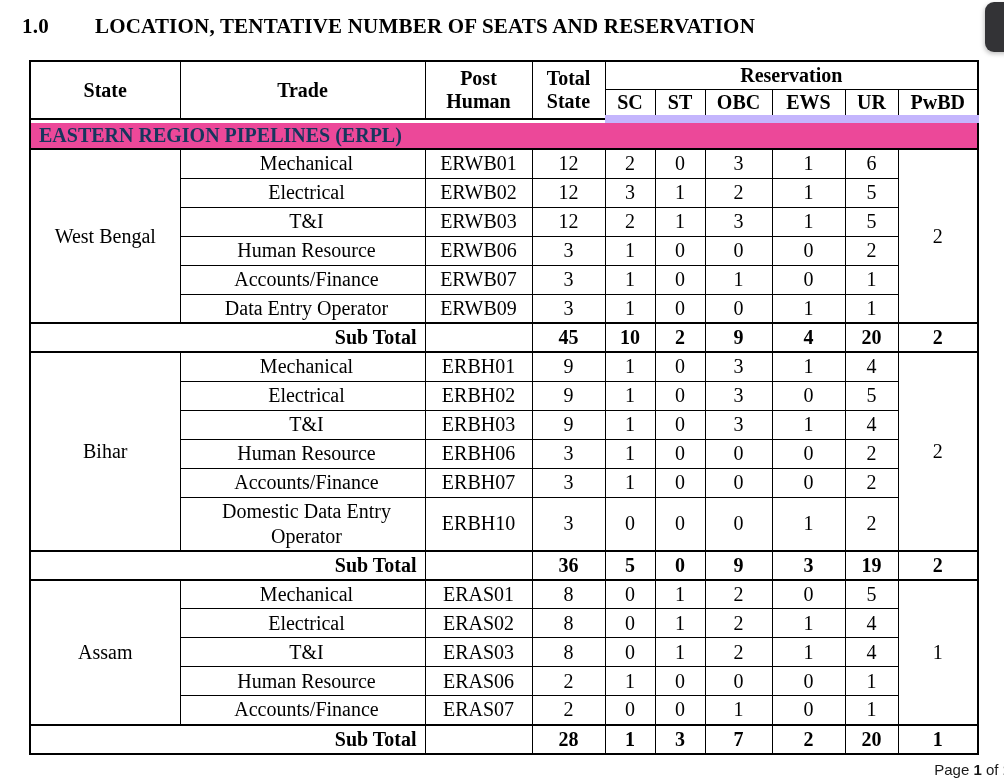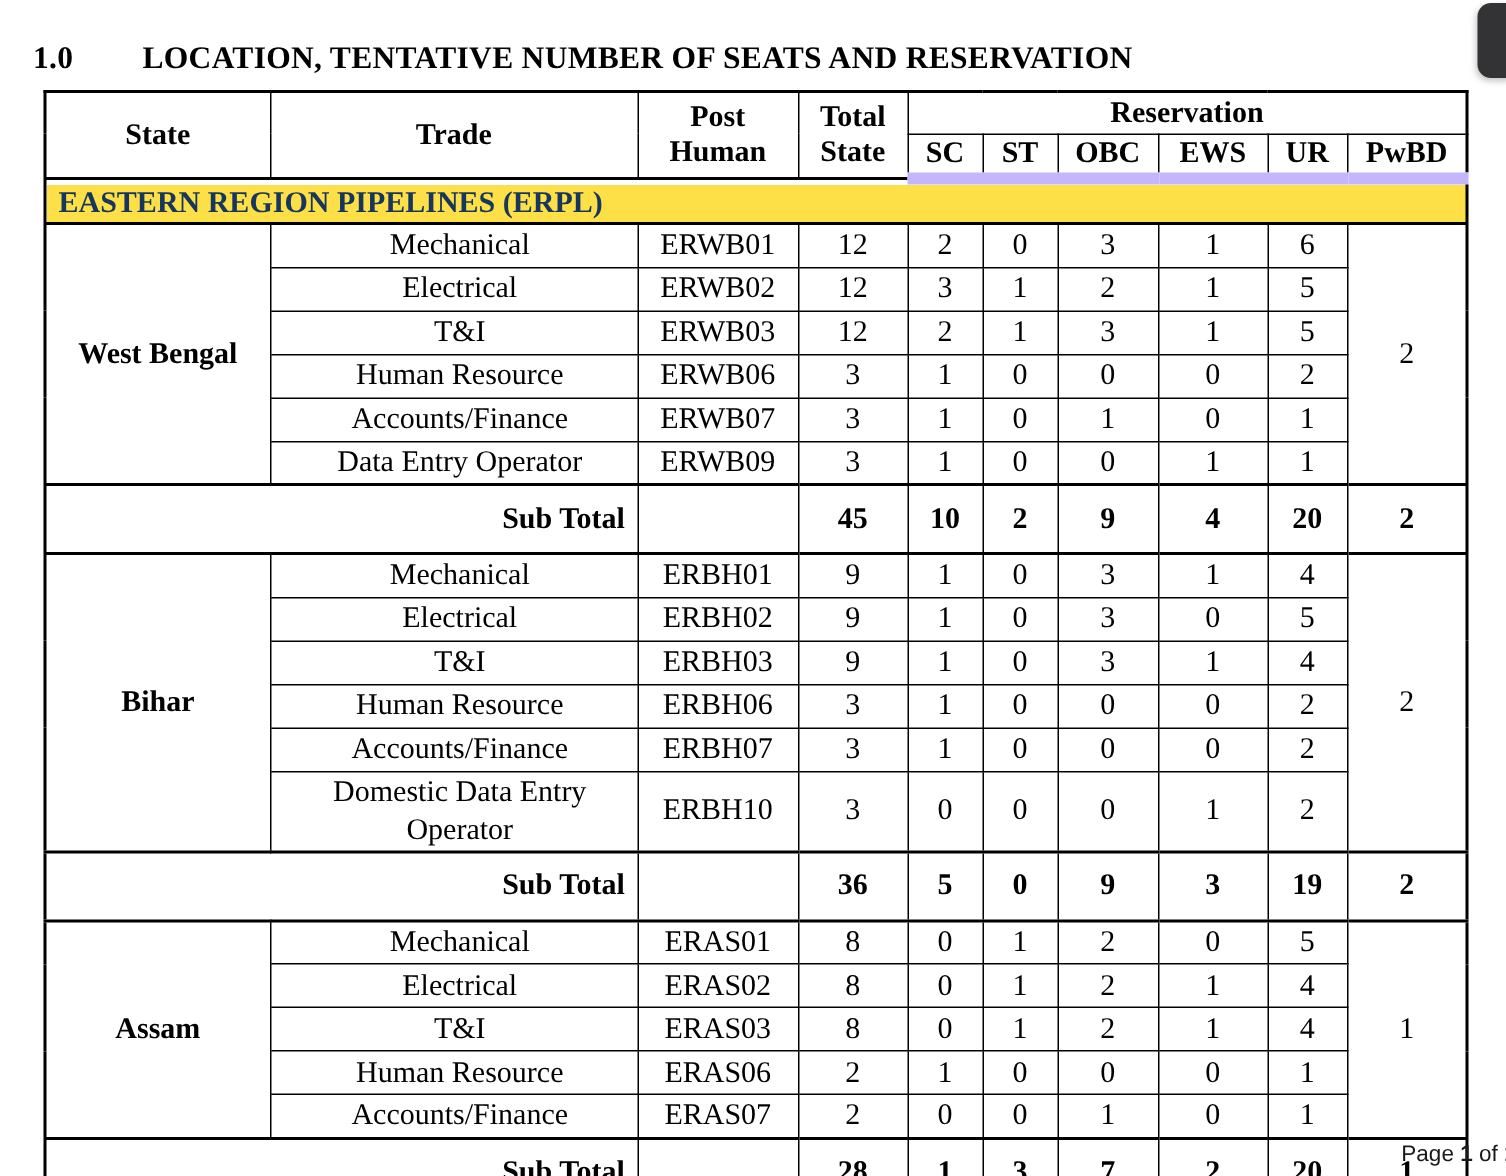--- a/index.html
+++ b/index.html
@@ -4,21 +4,21 @@
 <style>
   html, body { margin: 0; padding: 0; }
   body {
     width: 1004px; height: 784px;
     background: #ffffff;
     overflow: hidden;
     position: relative;
     font-family: "Liberation Serif", serif;
   }
   .page-title {
-    position: absolute; left: 22px; top: 26px;
+    position: absolute; left: 22px; top: 14px;
     display: flex; align-items: baseline;
     font-weight: bold; font-size: 21px; color: #000;
     letter-spacing: 0.2px;
   }
   .page-title .sec-num { display: inline-block; width: 73px; }
   table.seats {
     position: absolute; left: 29px; top: 60px;
     width: 948px;
     border-collapse: collapse; table-layout: fixed;
     font-size: 20px; color: #000;
@@ -30,24 +30,24 @@
   tr.hdr2 { height: 30px; }
   tr.hdr2 th { border-bottom: 8px solid #c4b5fd; }
   tr.banner-row { height: 28px; }
   tr.banner-row td {
     border-top: 2px solid #000; border-bottom: 2px solid #000;
     font-weight: bold; font-size: 20px;
     padding: 1px 0 1px 8px;
   }
   tr.data-row { height: 29px; }
   tr.data-row td { vertical-align: middle; padding: 1px 2px; }
-  td.state-cell { font-weight: bold; text-align: center; }
+  td.state-cell { font-weight: normal; text-align: center; }
   td.trade-cell { text-align: center; padding-left: 10px !important; line-height: 1.25; }
   td.center { text-align: center; }
-  tr.subtotal-row { height: 46px; margin-top: 36px; }
+  tr.subtotal-row { height: 29px; margin-top: 36px; }
   tr.subtotal-row td {
     border-top: 2px solid #000; border-bottom: 2px solid #000;
     font-weight: bold; vertical-align: middle; padding: 1px 2px;
   }
   td.subtotal-label { text-align: right; padding-right: 8px !important; }
   .page-footer {
     position: absolute; top: 761px; right: -7px;
     font-family: "Liberation Sans", sans-serif;
     font-size: 15px; color: #1a1a1a; white-space: nowrap;
   }
@@ -99,21 +99,21 @@
         <th>SC</th>
         <th>ST</th>
         <th>OBC</th>
         <th>EWS</th>
         <th>UR</th>
         <th>PwBD</th>
       </tr>
   </thead>
   <tbody>
     <tr class="banner-row">
-      <td colspan="10" style="background: #fde047; color: rgb(23, 54, 93);">EASTERN REGION PIPELINES (ERPL)</td>
+      <td colspan="10" style="background: #ec4899; color: rgb(23, 54, 93);">EASTERN REGION PIPELINES (ERPL)</td>
     </tr>
   <tr class="data-row">
         <td class="state-cell" rowspan="6">West Bengal</td>
         <td class="trade-cell">Mechanical</td>
         <td class="center">ERWB01</td>
         <td class="center">12</td>
         <td class="center">2</td>
         <td class="center">0</td>
         <td class="center">3</td>
         <td class="center">1</td>

